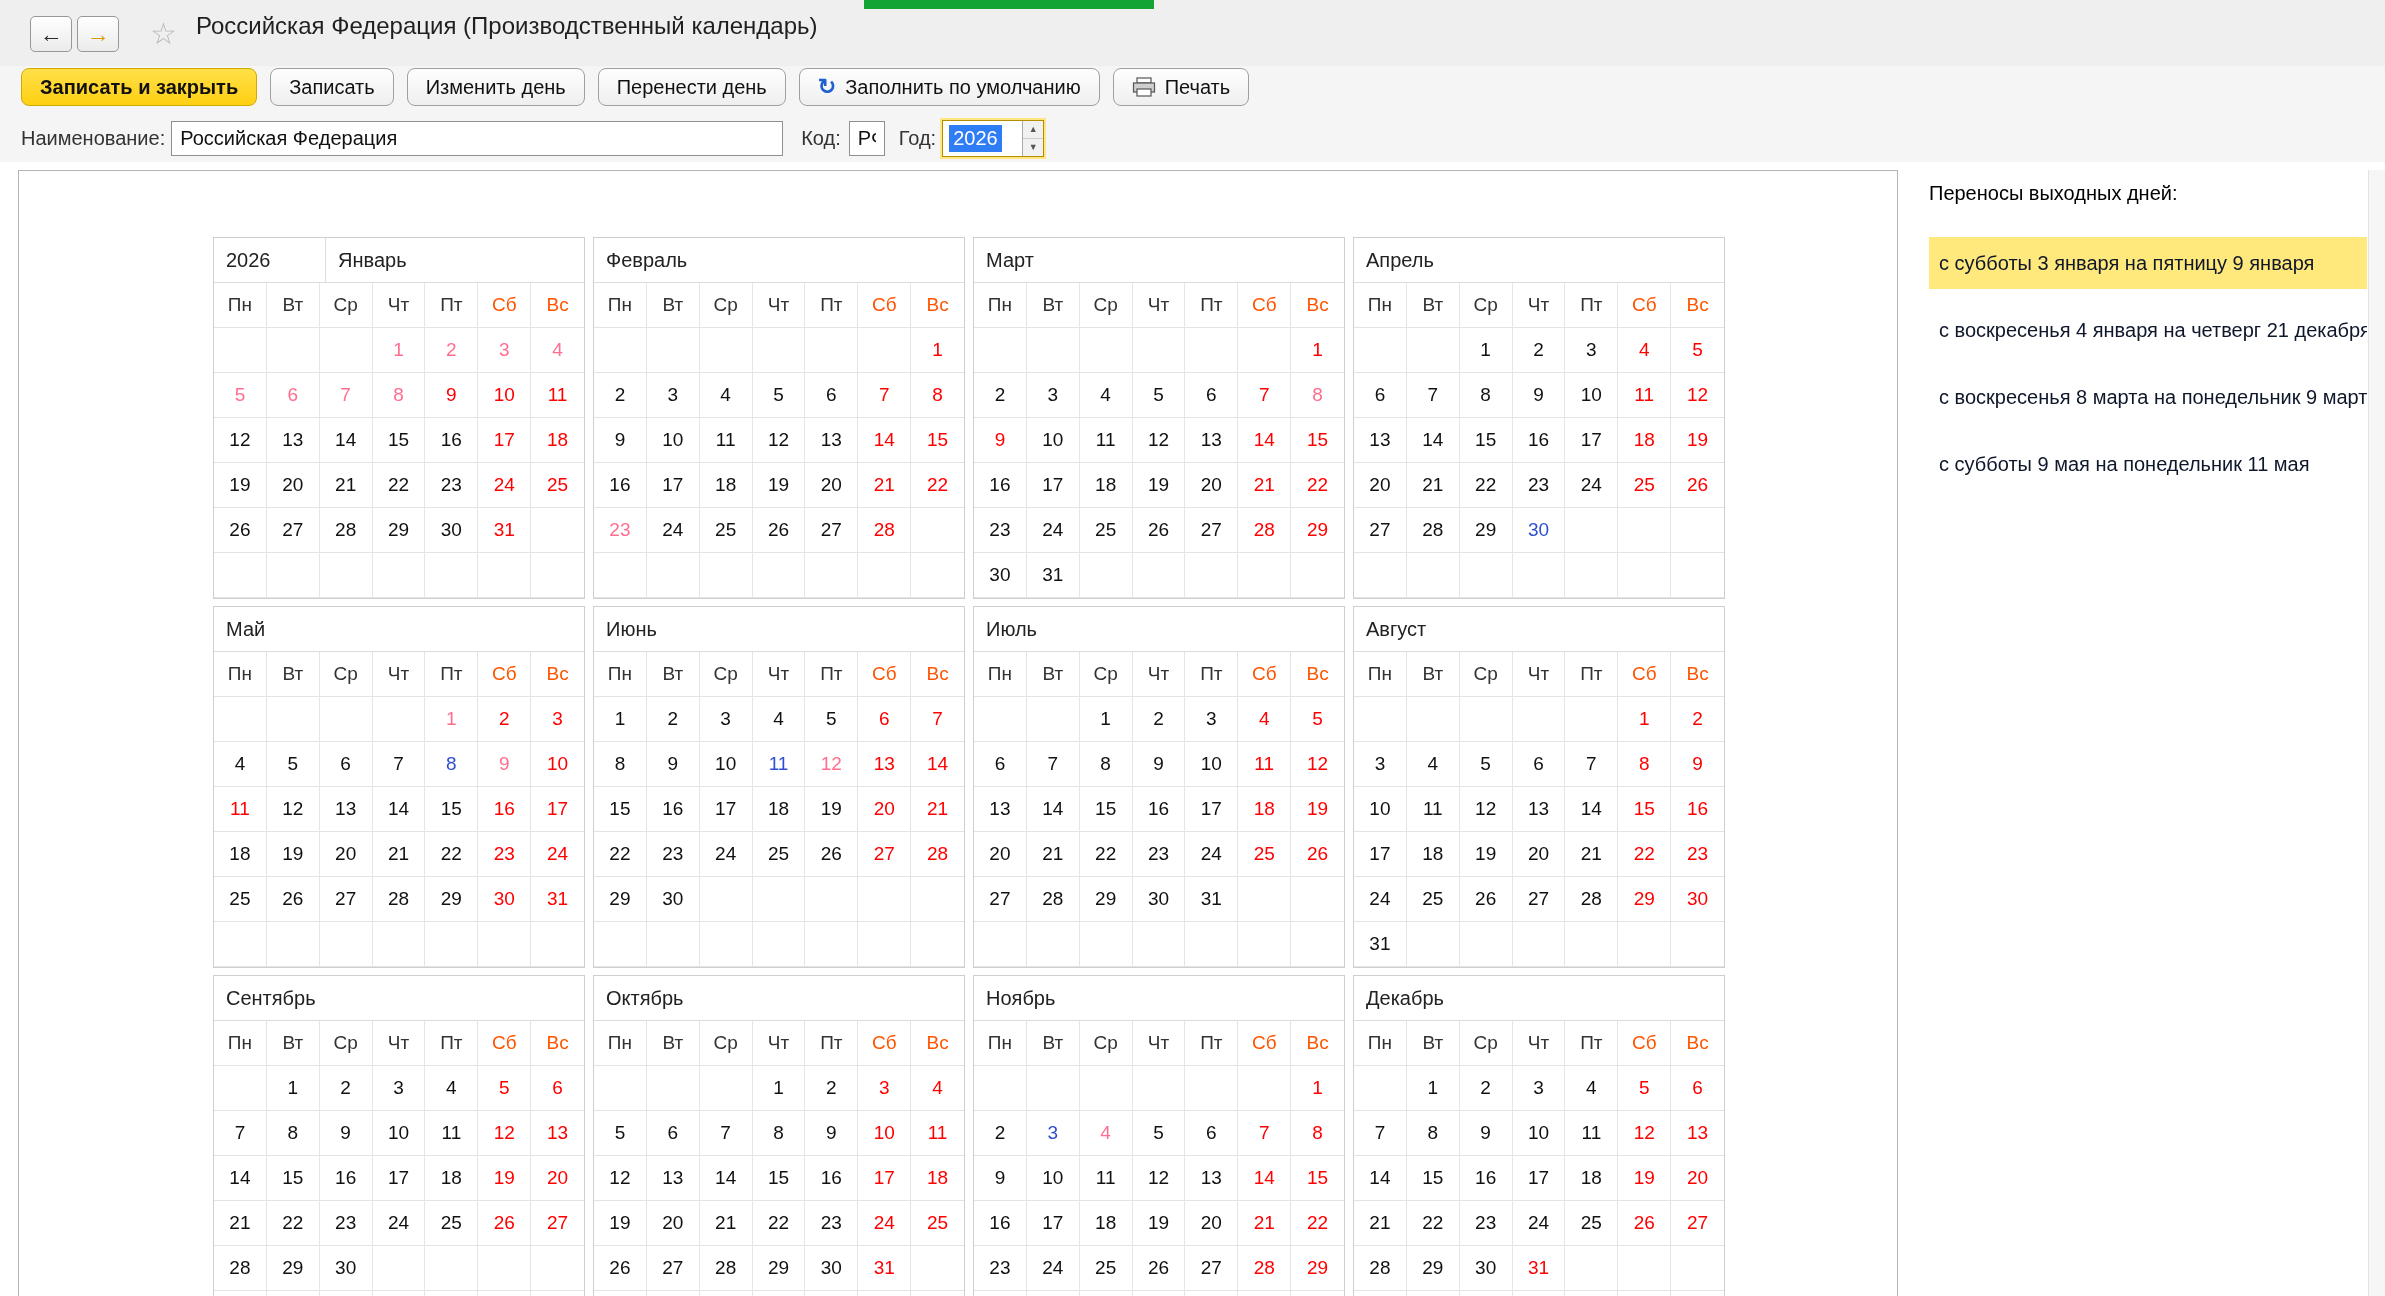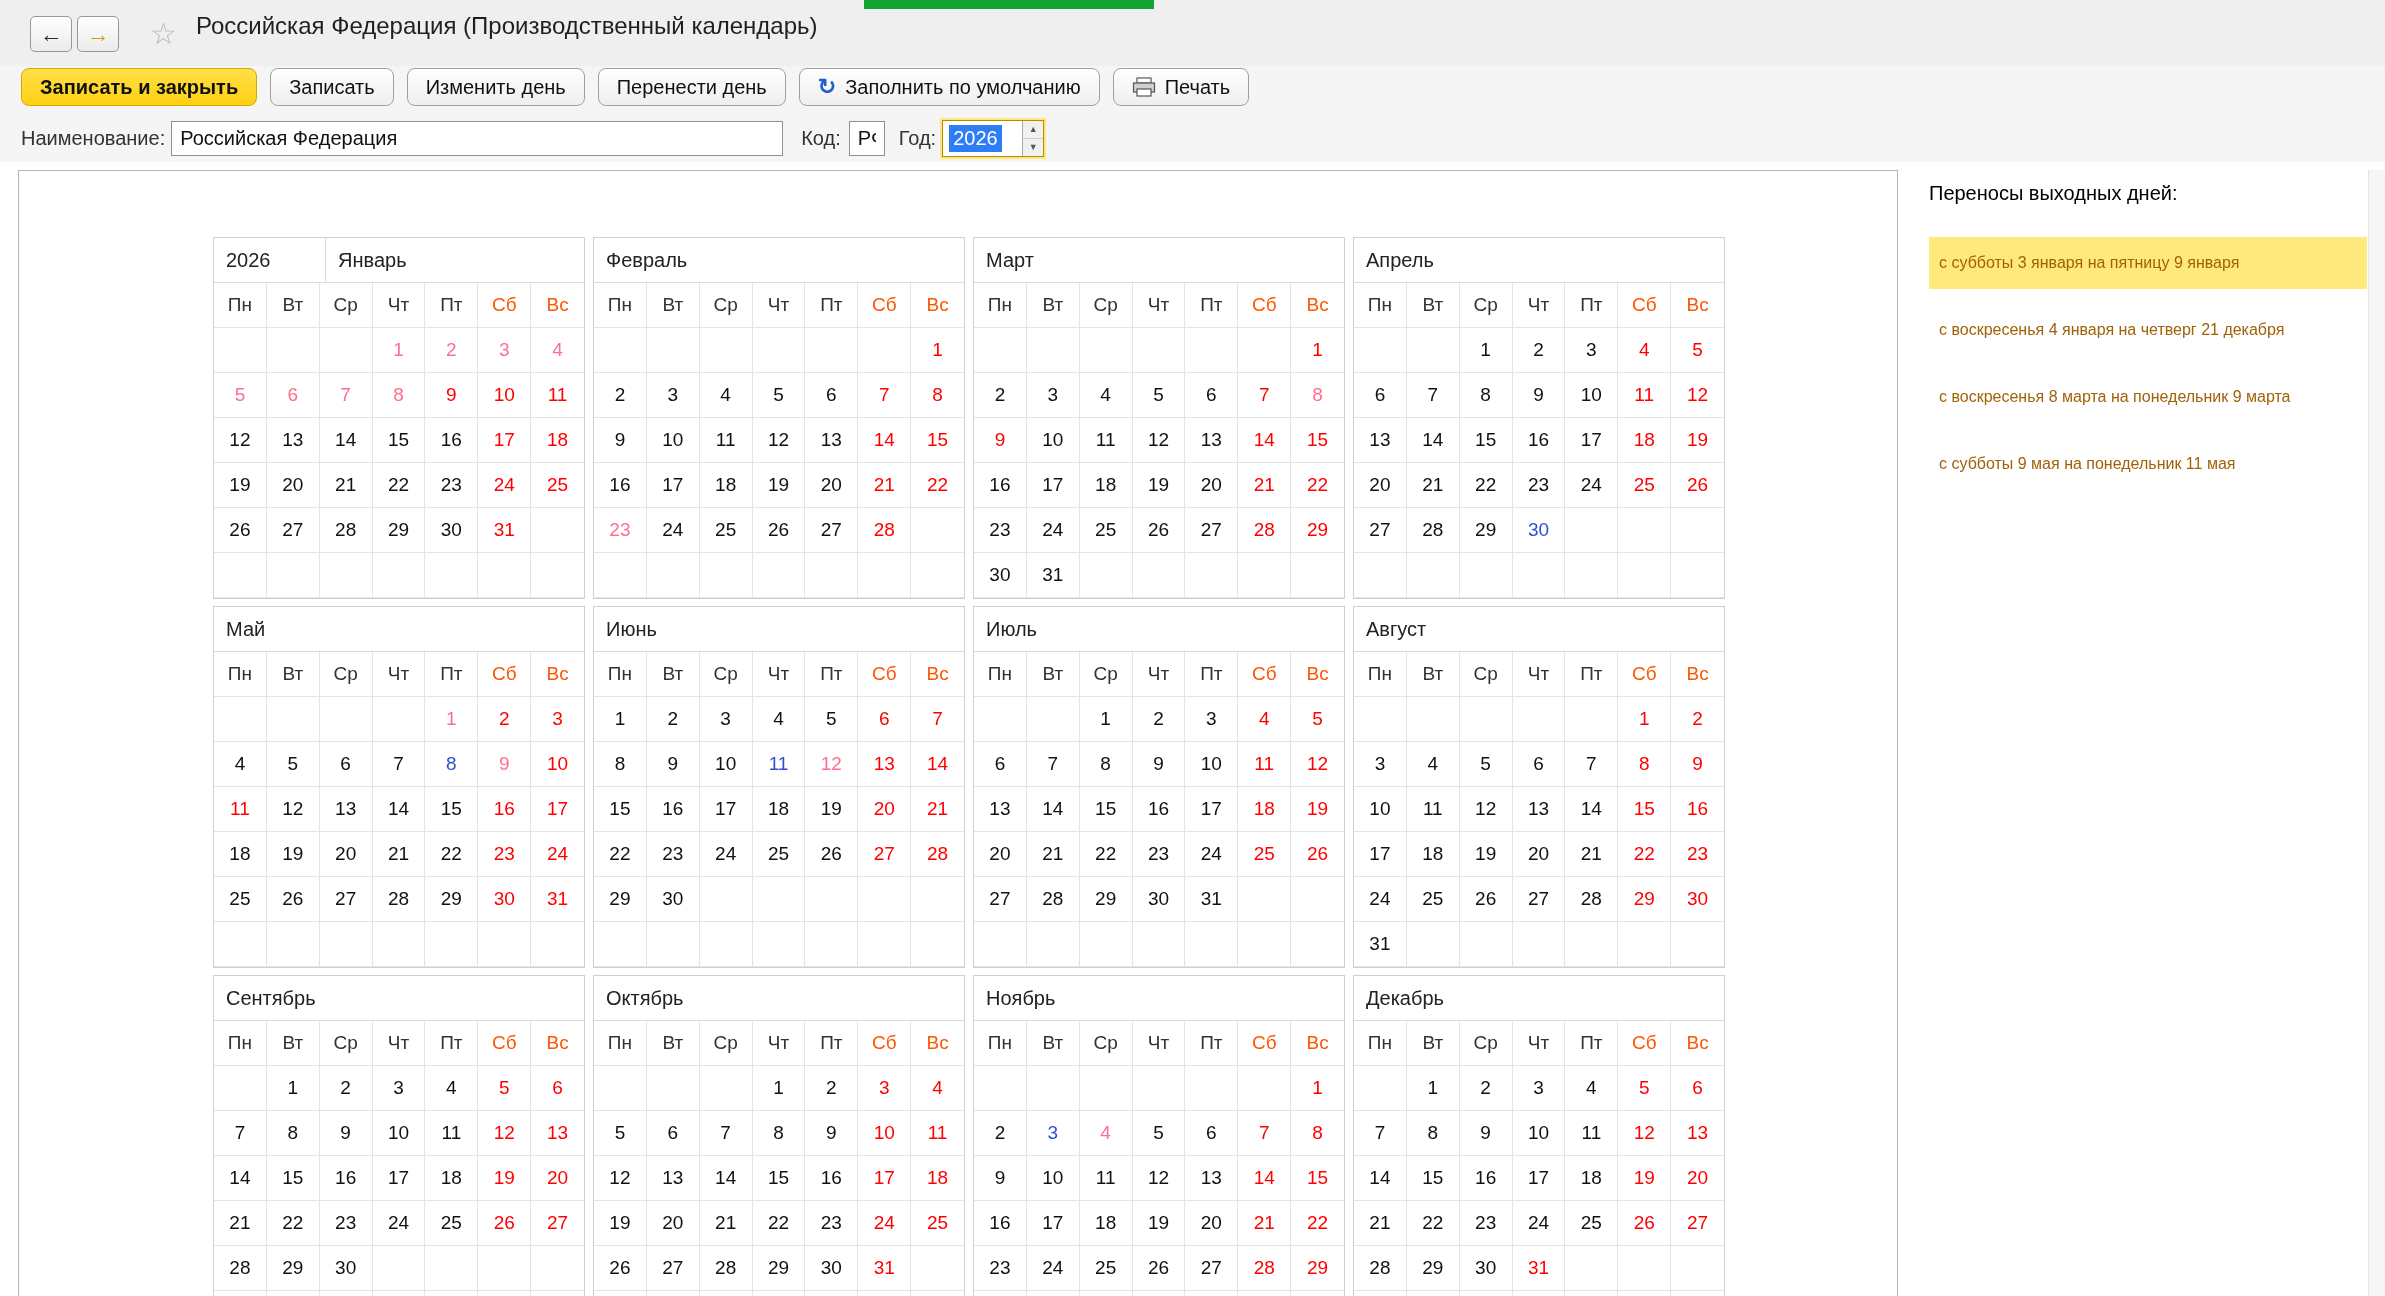--- a/index.html
+++ b/index.html
@@ -58,22 +58,22 @@
   .w-row { display:grid; grid-template-columns:repeat(7,1fr); height:45px; }
   .d-cell { border-right:1px solid #e4e4e4; border-bottom:1px solid #e4e4e4;
     display:flex; align-items:center; justify-content:center; font-size:19px; color:#111; }
   .w-row .d-cell:nth-child(7n) { border-right:none; }
   .header-row .d-cell { color:#333; }
   .header-row .d-cell.wkhdr { color:#ff5500; }
 
   .transfers { position:absolute; left:1929px; top:182px; width:438px; }
   .t-title { font-size:20px; color:#000000; height:24px; }
   .t-list { margin-top:31px; }
-  .transfer-item { height:52px; display:flex; align-items:center; padding:0 10px; font-size:16px;
-    color:#a16207; white-space:nowrap; margin-bottom:15px; overflow:hidden; cursor:default; }
+  .transfer-item { height:52px; display:flex; align-items:center; padding:0 10px; font-size:20px;
+    color:#0f172a; white-space:nowrap; margin-bottom:15px; overflow:hidden; cursor:default; }
 
   .vscroll { position:absolute; right:0; top:170px; width:17px; height:1126px;
     background:#f6f6f6; border-left:1px solid #e3e3e3; }
 
   .printer-svg { display:block; }
 </style>
 </head>
 <body>
 
 <div class="chrome-top"></div>

